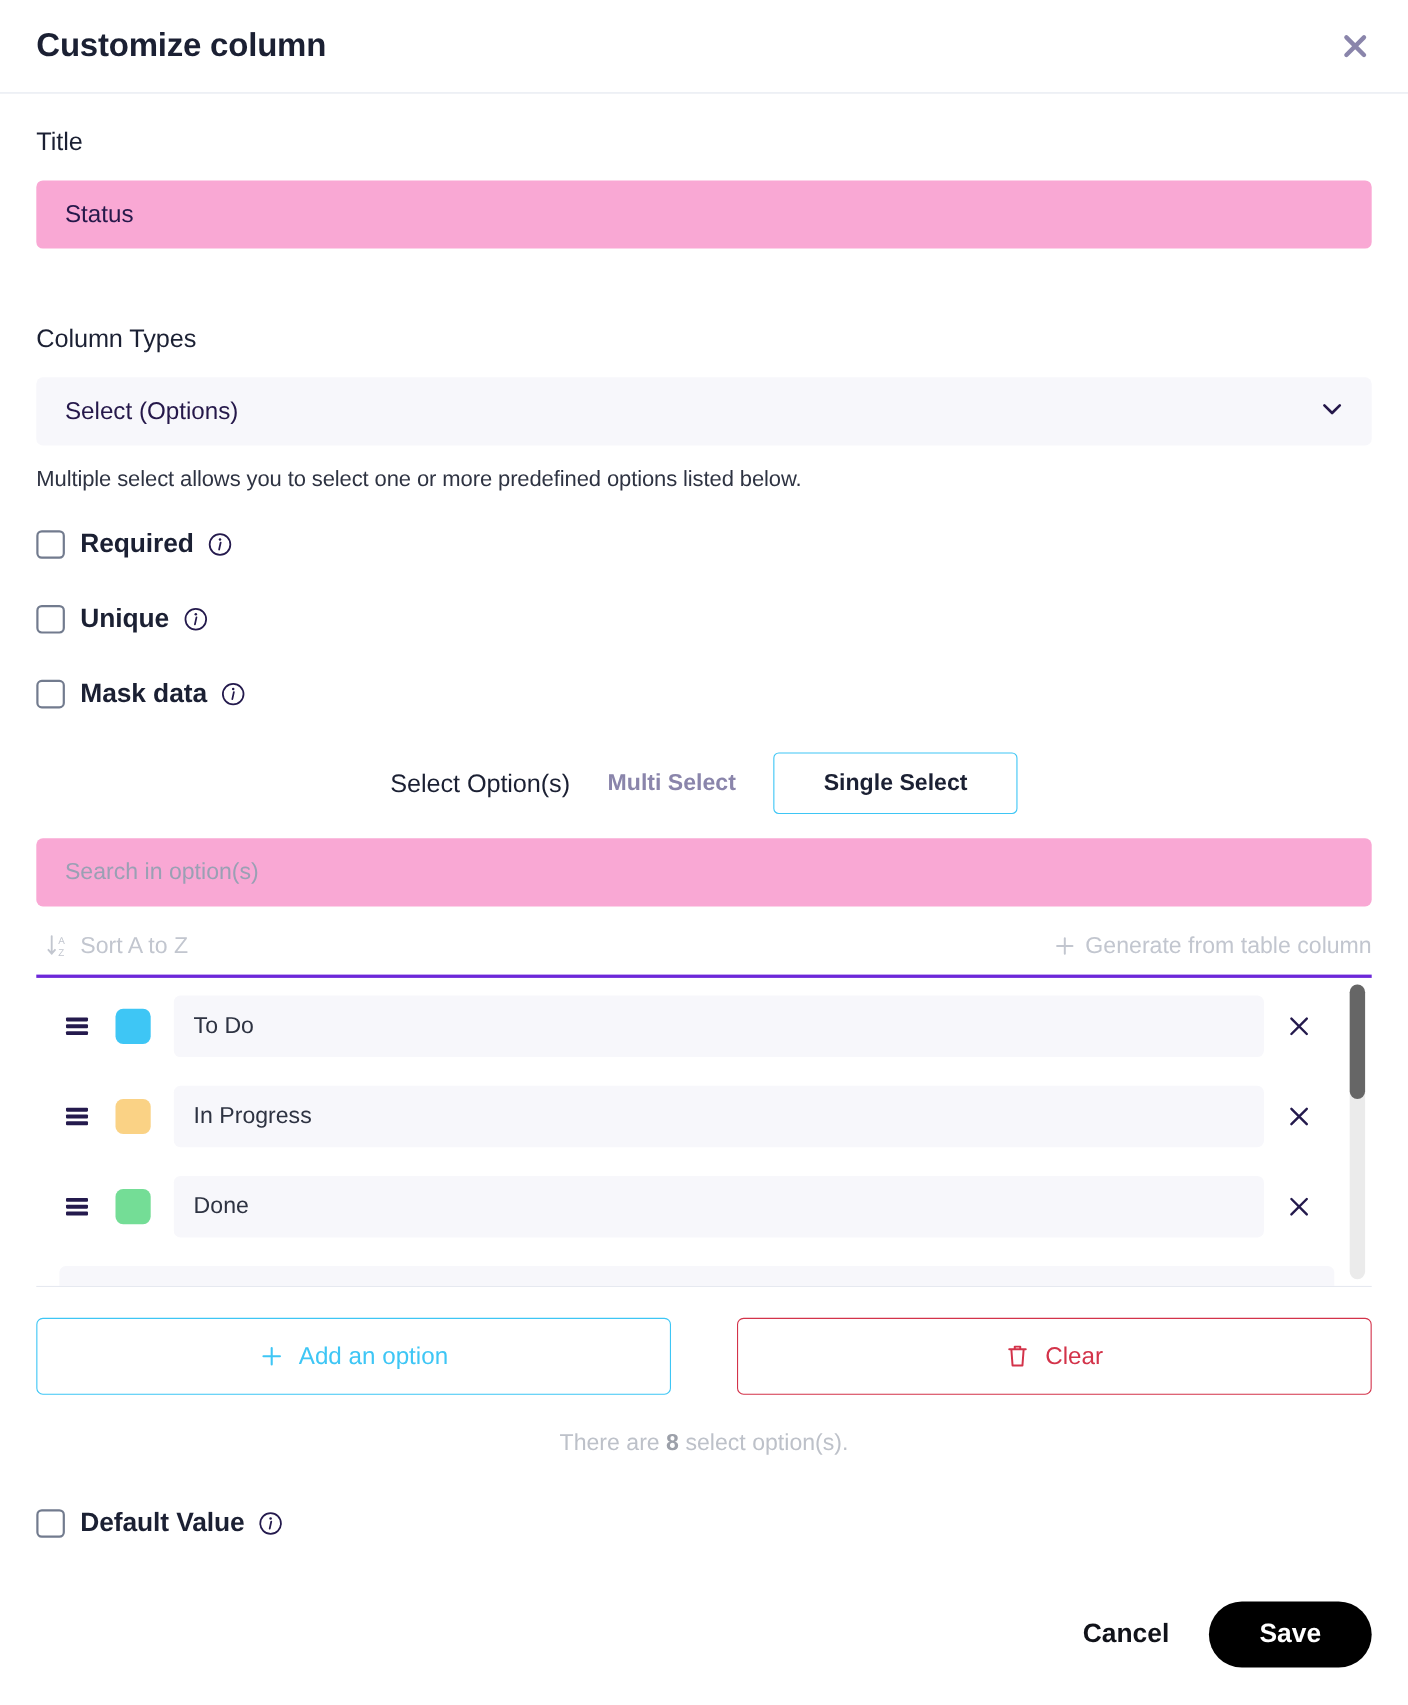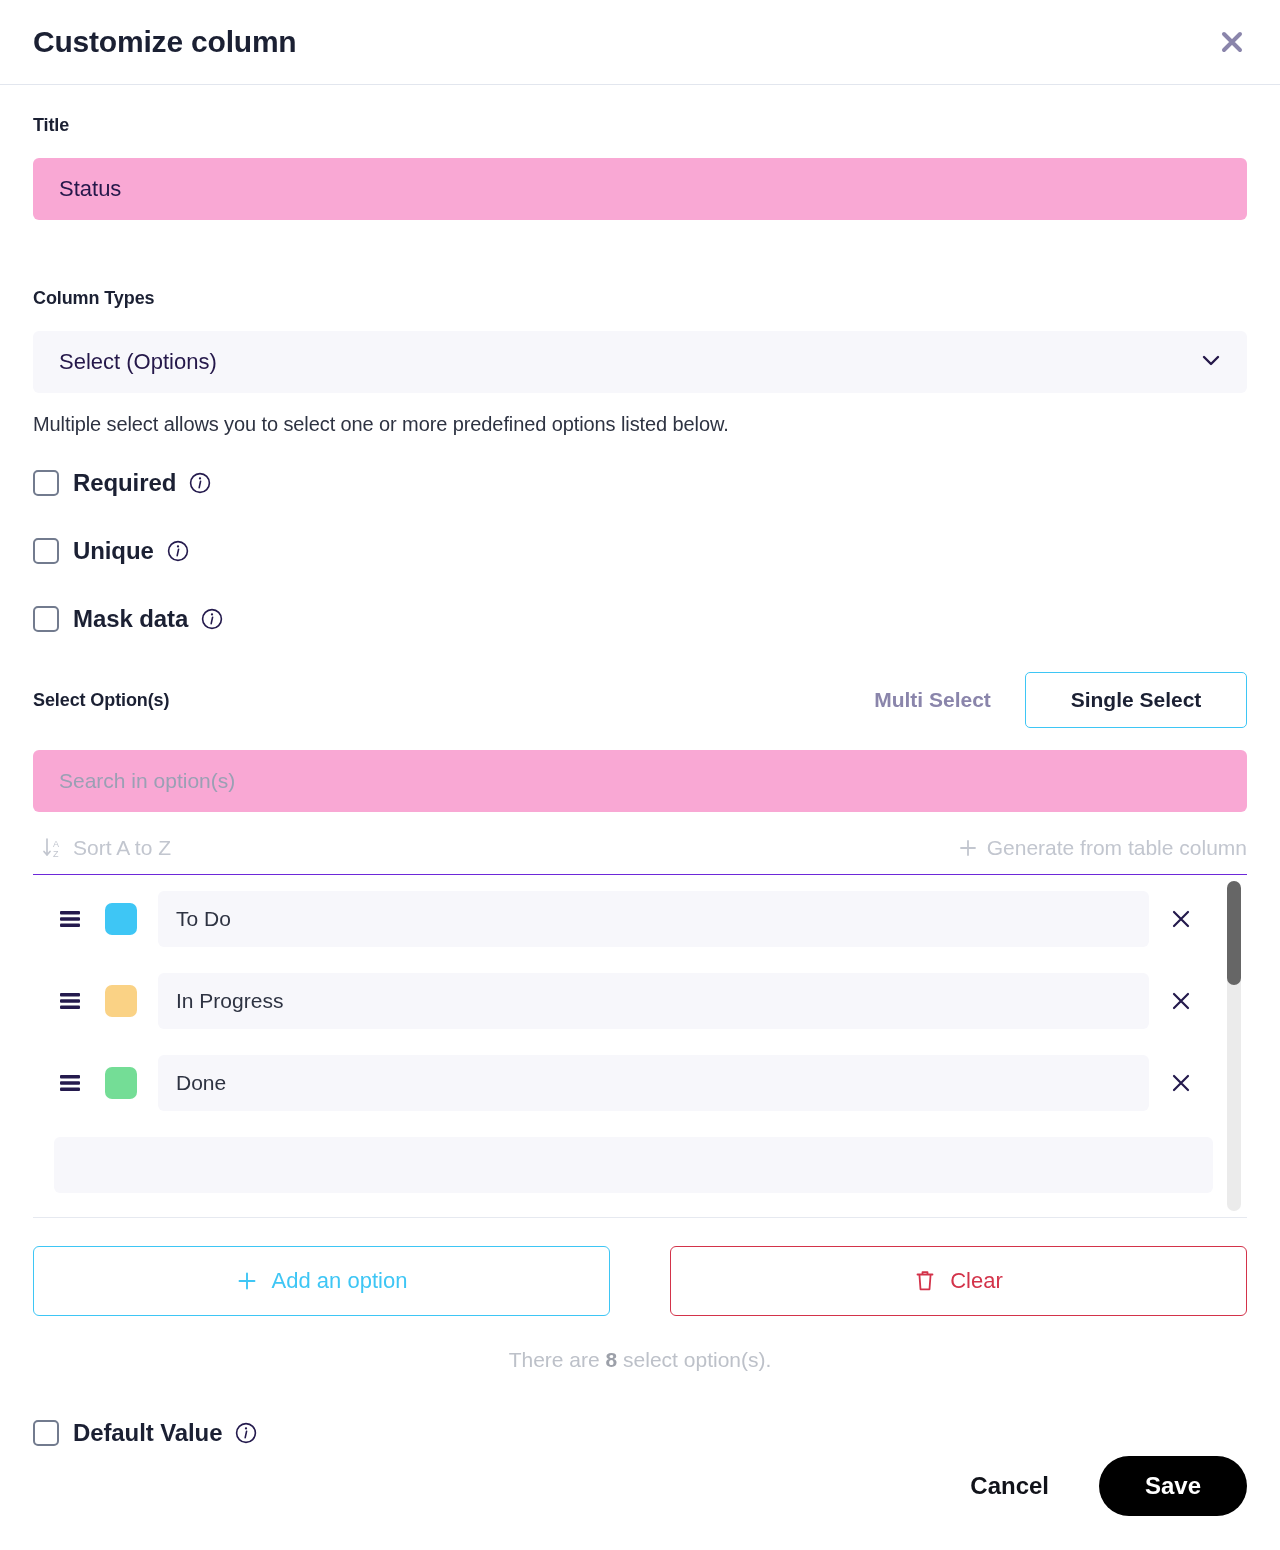--- a/index.html
+++ b/index.html
@@ -53,22 +53,22 @@
   .close-btn svg { display: block; }
 
   
   .modal-body {
     padding: 0 33px;
     flex: 1 1 auto;
     position: relative;
   }
 
   .section-label {
-    font-size: 18px;
-    font-weight: bold;
+    font-size: 23px;
+    font-weight: normal;
     color: #1b2033;
     letter-spacing: -0.1px;
   }
 
   .field-box {
     background: #f9a8d4;
     border: none;
     border-radius: 6px;
     height: 62px;
     width: 100%;
@@ -148,21 +148,21 @@
     flex: 0 0 22px;
     cursor: pointer;
   }
   .info-icon svg { display: block; }
 
   
   .options-header {
     margin-top: 30px;
     display: flex;
     align-items: center;
-    justify-content: space-between;
+    justify-content: center;
     height: 56px;
   }
   .seg-group { display: flex; align-items: center; }
   .seg-btn {
     font-size: 21px;
     font-weight: bold;
     padding: 0 22px;
     height: 56px;
     display: flex;
     align-items: center;
@@ -203,23 +203,23 @@
     align-items: center;
     cursor: pointer;
   }
   .util-left svg, .util-right svg { display:block; }
   .util-left span { margin-left: 9px; }
   .util-right span { margin-left: 9px; }
 
   
   .options-list-wrap {
     margin-top: 14px;
-    border-top: 1px solid #6d28d9;
+    border-top: 3px solid #6d28d9;
     border-bottom: 1px solid #e6e9f0;
-    height: 344px;
+    height: 284px;
     overflow: hidden;
     position: relative;
   }
   .options-list {
     height: 100%;
     overflow: hidden;
     padding-right: 34px;
   }
   .option-row {
     display: flex;
@@ -325,21 +325,21 @@
   
   .modal-footer {
     position: absolute;
     left: 0; right: 0;
     bottom: 0;
     height: 110px;
     display: flex;
     align-items: center;
     justify-content: flex-end;
     padding: 0 33px 18px 33px;
-    gap: 44px;
+    gap: 30px;
   }
   .cancel-btn {
     background: transparent;
     border: none;
     font-size: 24px;
     font-weight: bold;
     color: #11131a;
     cursor: pointer;
     font-family: "Liberation Sans", sans-serif;
     padding: 10px 6px;

